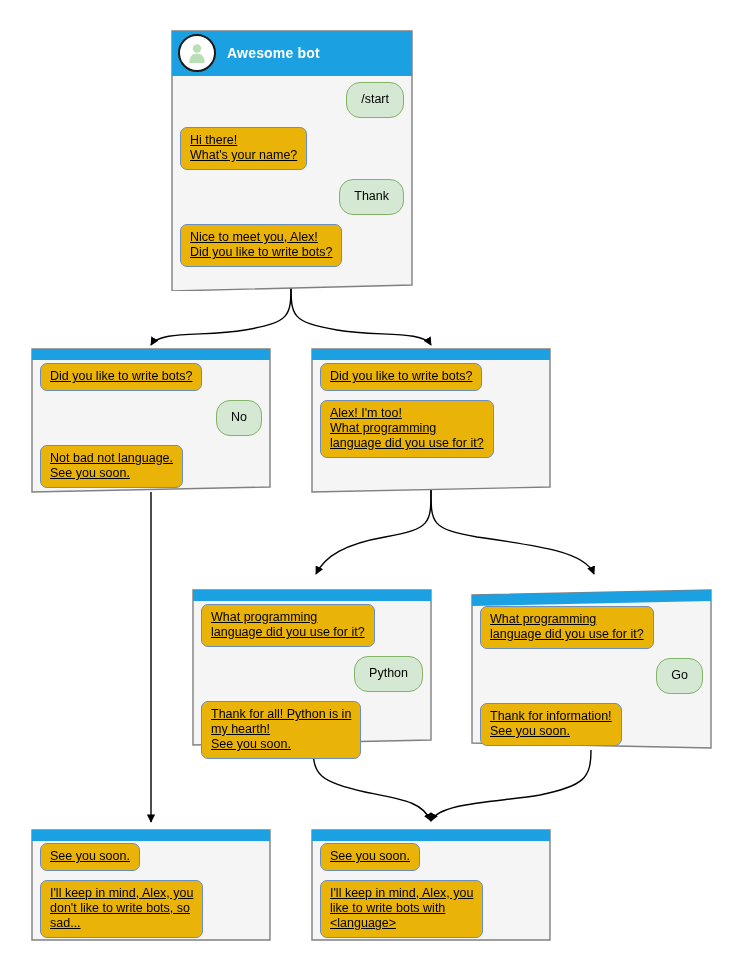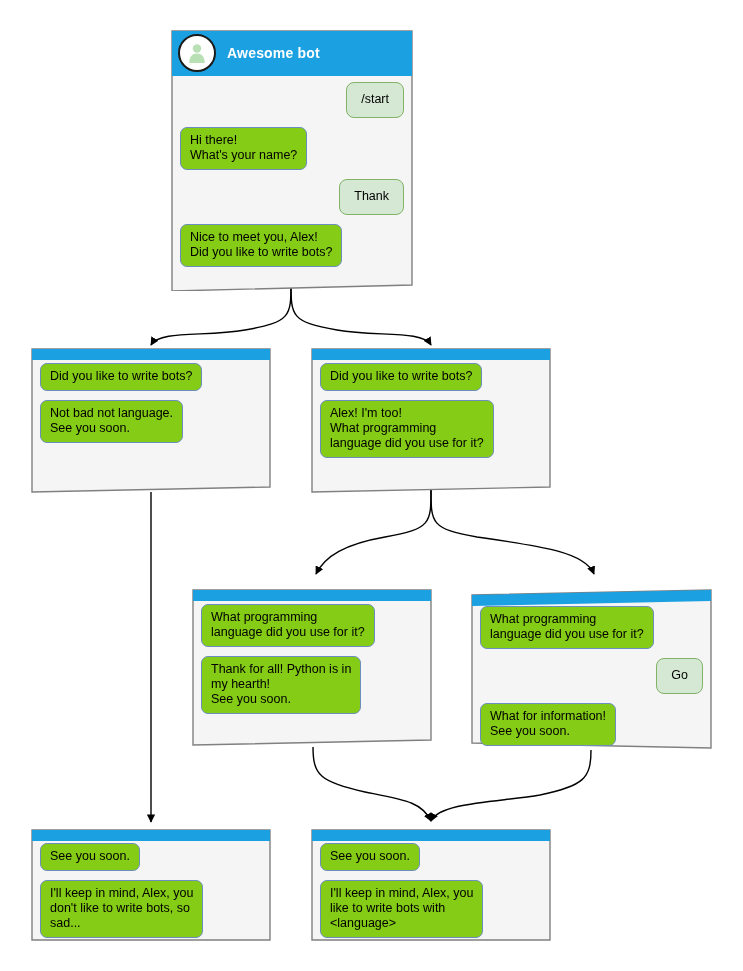--- a/index.html
+++ b/index.html
@@ -98,28 +98,29 @@
     border: 1px solid;
     padding: 5px 9px 6px 9px;
     font-size: 12.5px;
     line-height: 15px;
     color: #000000;
     white-space: pre-line;
     max-width: 205px;
     box-sizing: border-box;
   }
   .bubble.bot {
-    background: #84cc16;
+    background: #eab308;
     border-color: #6c8ebf;
+    text-decoration: underline;
   }
   .bubble.user {
     background: #d5e8d4;
     border-color: #82b366;
     padding: 9px 14px 10px 14px;
-    border-radius: 8px;
+    border-radius: 14px;
   }
 </style>
 </head>
 <body>
 
 <div id="canvas">
 
   <svg id="edges" viewBox="0 0 743 971">
     <defs>
       <marker id="arrow" viewBox="0 0 10 10" refX="9" refY="5" markerWidth="6" markerHeight="6" orient="auto-start-reverse">
@@ -180,20 +181,23 @@
     <svg class="card-shape" viewBox="0 0 242 147" preserveAspectRatio="none">
       <path d="M 2,2 L 240,2 L 240,140 L 2,145 Z" fill="#f5f5f5" stroke="#808080" stroke-width="1.4"></path>
       <path d="M 2,2 L 240,2 L 240,13 L 2,13 Z" fill="#1ba1e2" stroke="none"></path>
     </svg>
     <div class="card-inner">
       <div class="card-header bare"></div>
       <div class="msgs" style="top:16px;">
         <div class="bubble-row left">
           <div class="bubble bot">Did you like to write bots?</div>
         </div>
+        <div class="bubble-row right">
+          <div class="bubble user">No</div>
+        </div>
         <div class="bubble-row left">
           <div class="bubble bot">Not bad not language.
 See you soon.</div>
         </div>
       </div>
     </div>
   </div>
 
   <div class="card" id="card-yes" style="left:310px; top:347px; width:242px; height:147px;">
     <svg class="card-shape" viewBox="0 0 242 147" preserveAspectRatio="none">
@@ -219,20 +223,23 @@
     <svg class="card-shape" viewBox="0 0 242 159" preserveAspectRatio="none">
       <path d="M 2,2 L 240,2 L 240,152 L 2,157 Z" fill="#f5f5f5" stroke="#808080" stroke-width="1.4"></path>
       <path d="M 2,2 L 240,2 L 240,13 L 2,13 Z" fill="#1ba1e2" stroke="none"></path>
     </svg>
     <div class="card-inner">
       <div class="card-header bare"></div>
       <div class="msgs" style="top:16px;">
         <div class="bubble-row left">
           <div class="bubble bot">What programming
 language did you use for it?</div>
+        </div>
+        <div class="bubble-row right">
+          <div class="bubble user">Python</div>
         </div>
         <div class="bubble-row left">
           <div class="bubble bot">Thank for all! Python is in
 my hearth!
 See you soon.</div>
         </div>
       </div>
     </div>
   </div>
 
@@ -245,21 +252,21 @@
       <div class="card-header bare"></div>
       <div class="msgs" style="top:18px;">
         <div class="bubble-row left">
           <div class="bubble bot">What programming
 language did you use for it?</div>
         </div>
         <div class="bubble-row right">
           <div class="bubble user">Go</div>
         </div>
         <div class="bubble-row left">
-          <div class="bubble bot">What for information!
+          <div class="bubble bot">Thank for information!
 See you soon.</div>
         </div>
       </div>
     </div>
   </div>
 
   <div class="card" id="card-end-sad" style="left:30px; top:828px; width:242px; height:114px;">
     <svg class="card-shape" viewBox="0 0 242 114" preserveAspectRatio="none">
       <path d="M 2,2 L 240,2 L 240,112 L 2,112 Z" fill="#f5f5f5" stroke="#808080" stroke-width="1.4"></path>
       <path d="M 2,2 L 240,2 L 240,13 L 2,13 Z" fill="#1ba1e2" stroke="none"></path>

